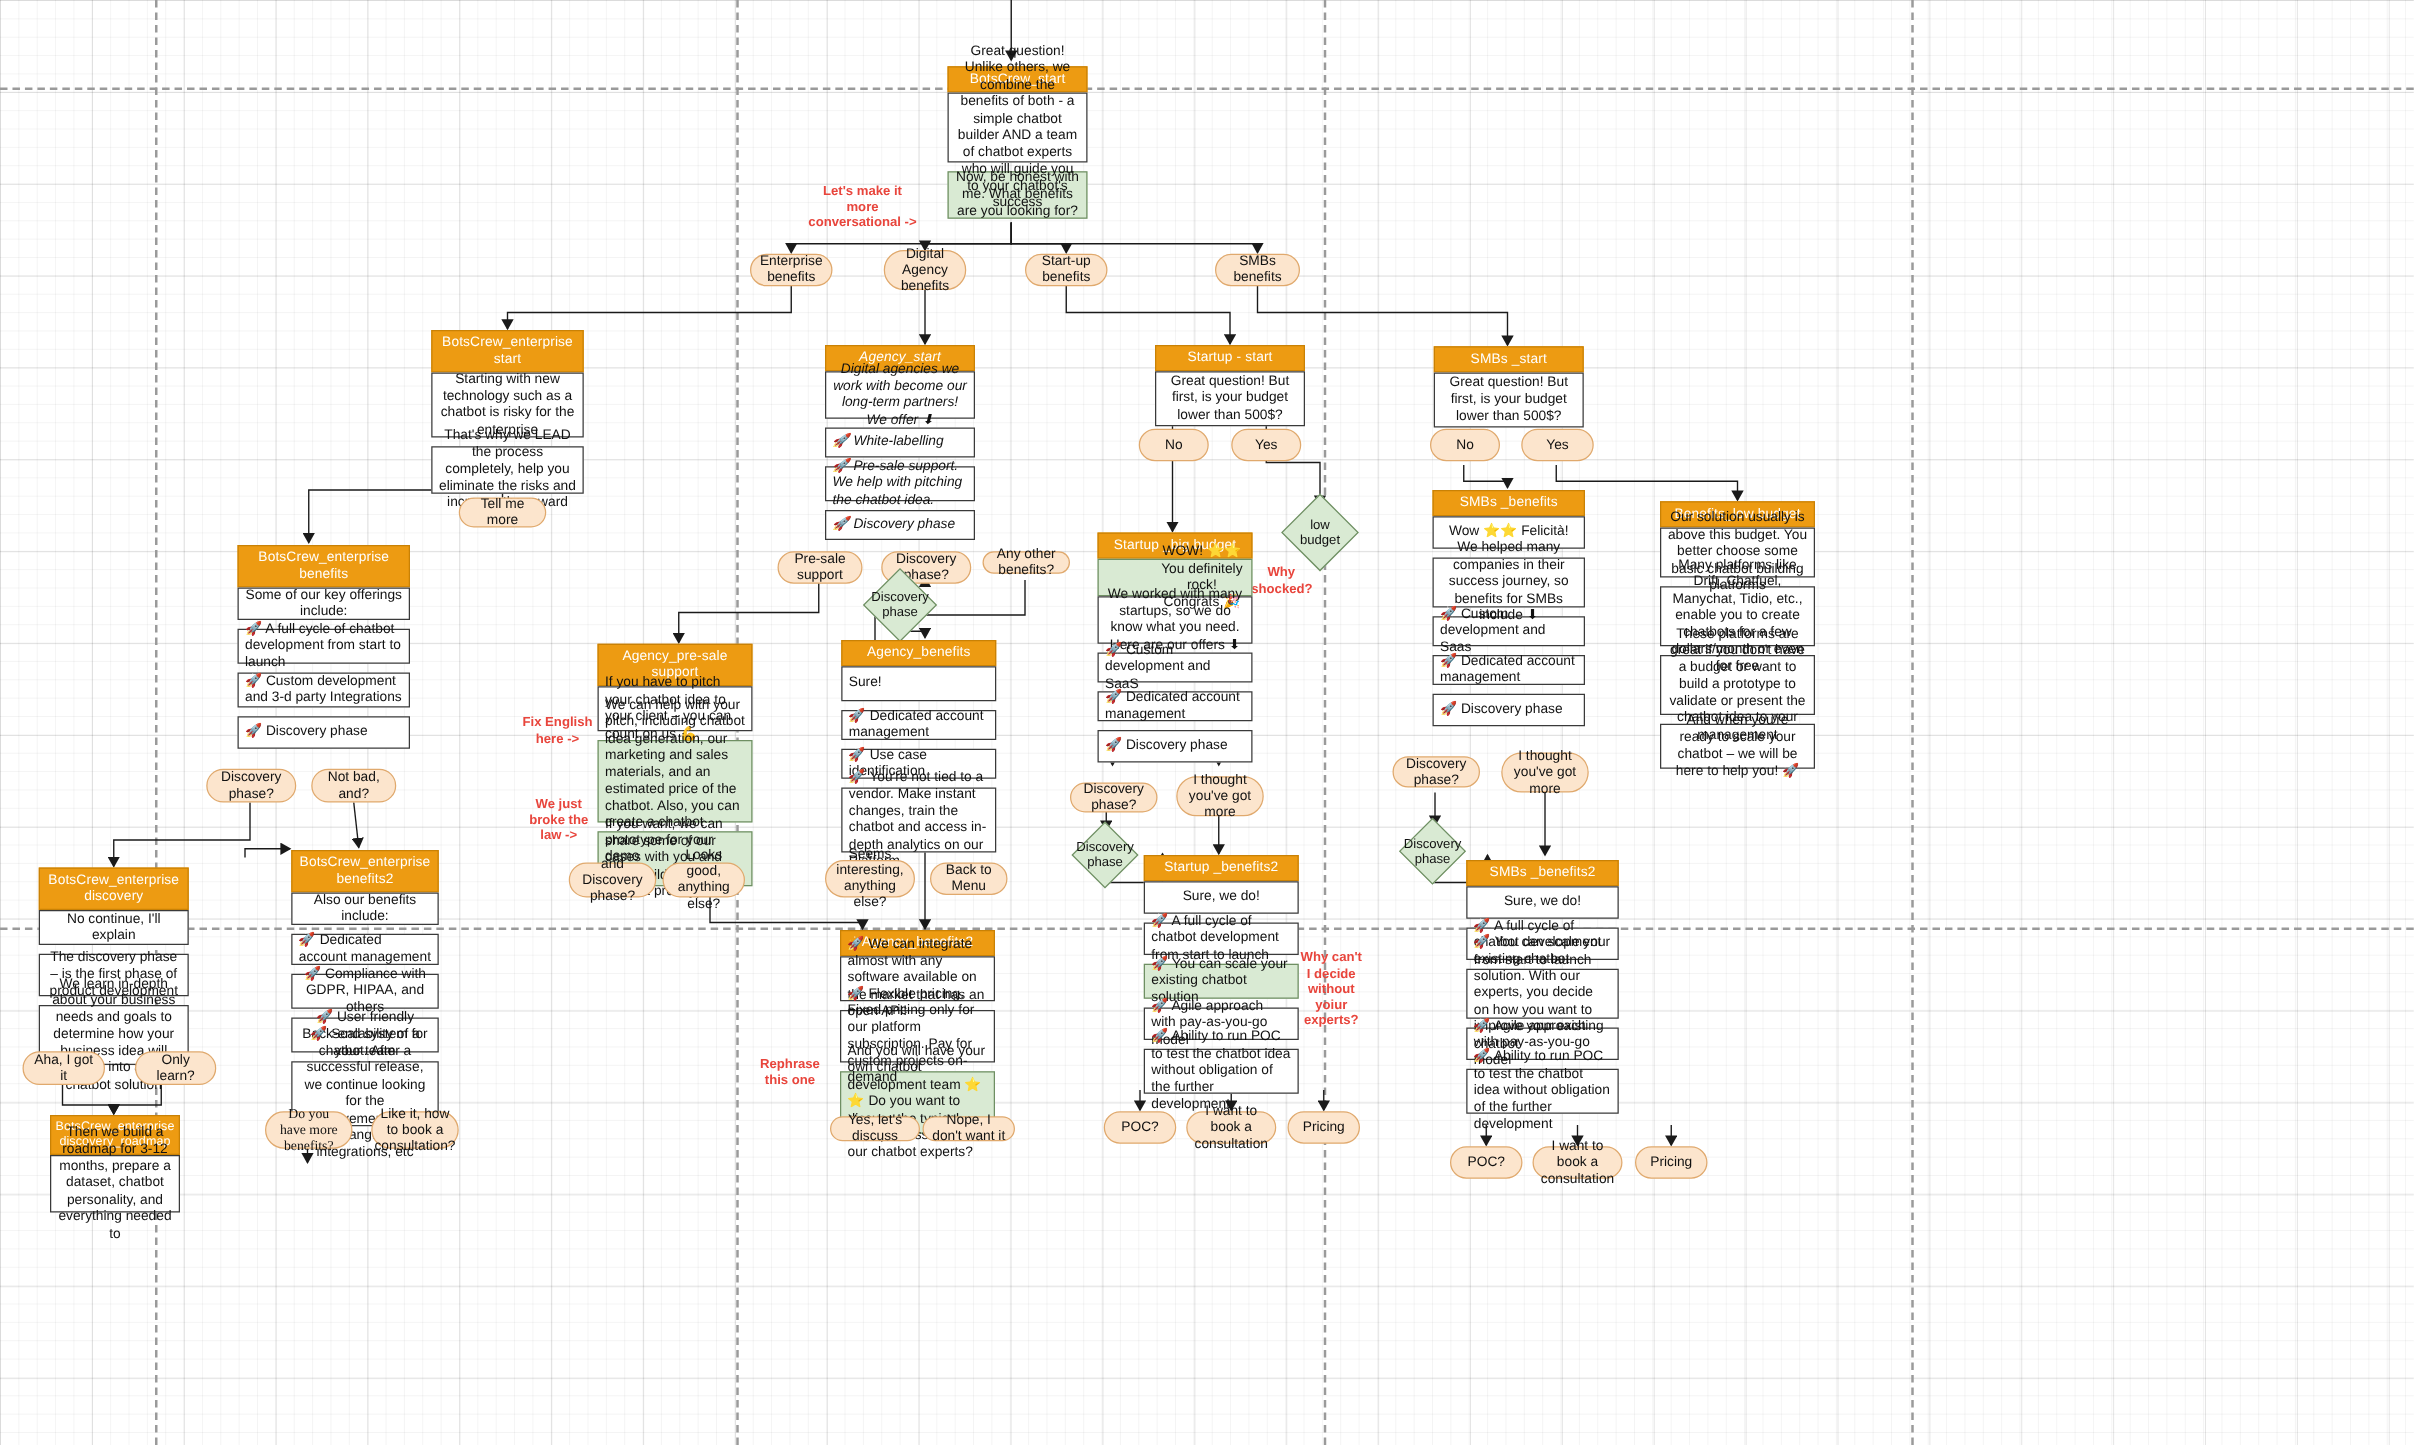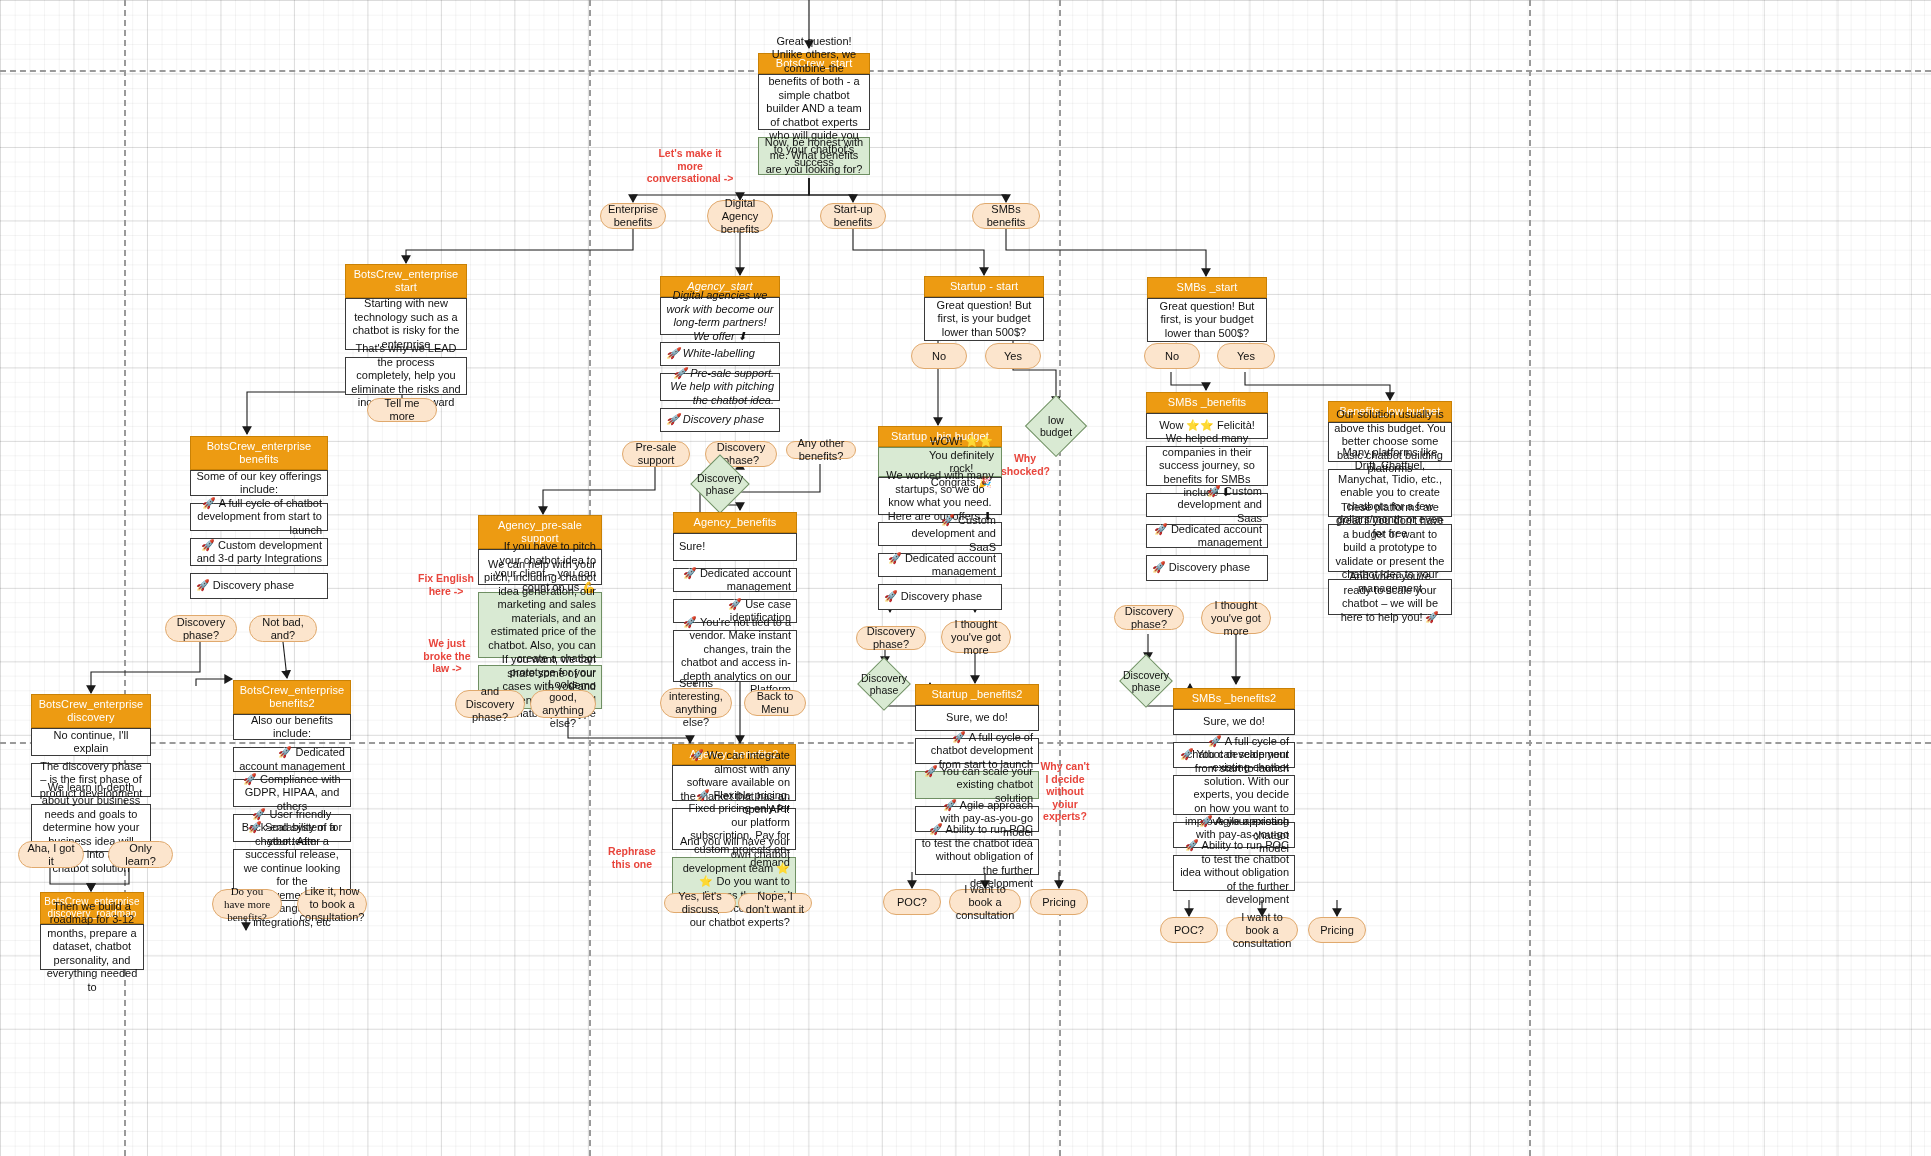--- a/index.html
+++ b/index.html
@@ -43,21 +43,21 @@
   .cell {
     background:#ffffff;
     border:1px solid #3a3a3a;
     color:#111;
     font-size:11px;
     line-height:13.5px;
     text-align:center;
     padding:5px 5px;
     display:flex; align-items:center; justify-content:center;
   }
-  .cell.left { text-align:right; justify-content:flex-start; }
+  .cell.left { text-align:left; justify-content:flex-start; }
   .cell.green { background:#d9ead3; border-color:#6f8f63; }
   .gap { height:7px; }
 
   .pill {
     position:absolute;
     background:#fce5cd;
     border:1px solid #e0a96d;
     border-radius:22px;
     color:#111;
     font-size:11px;

